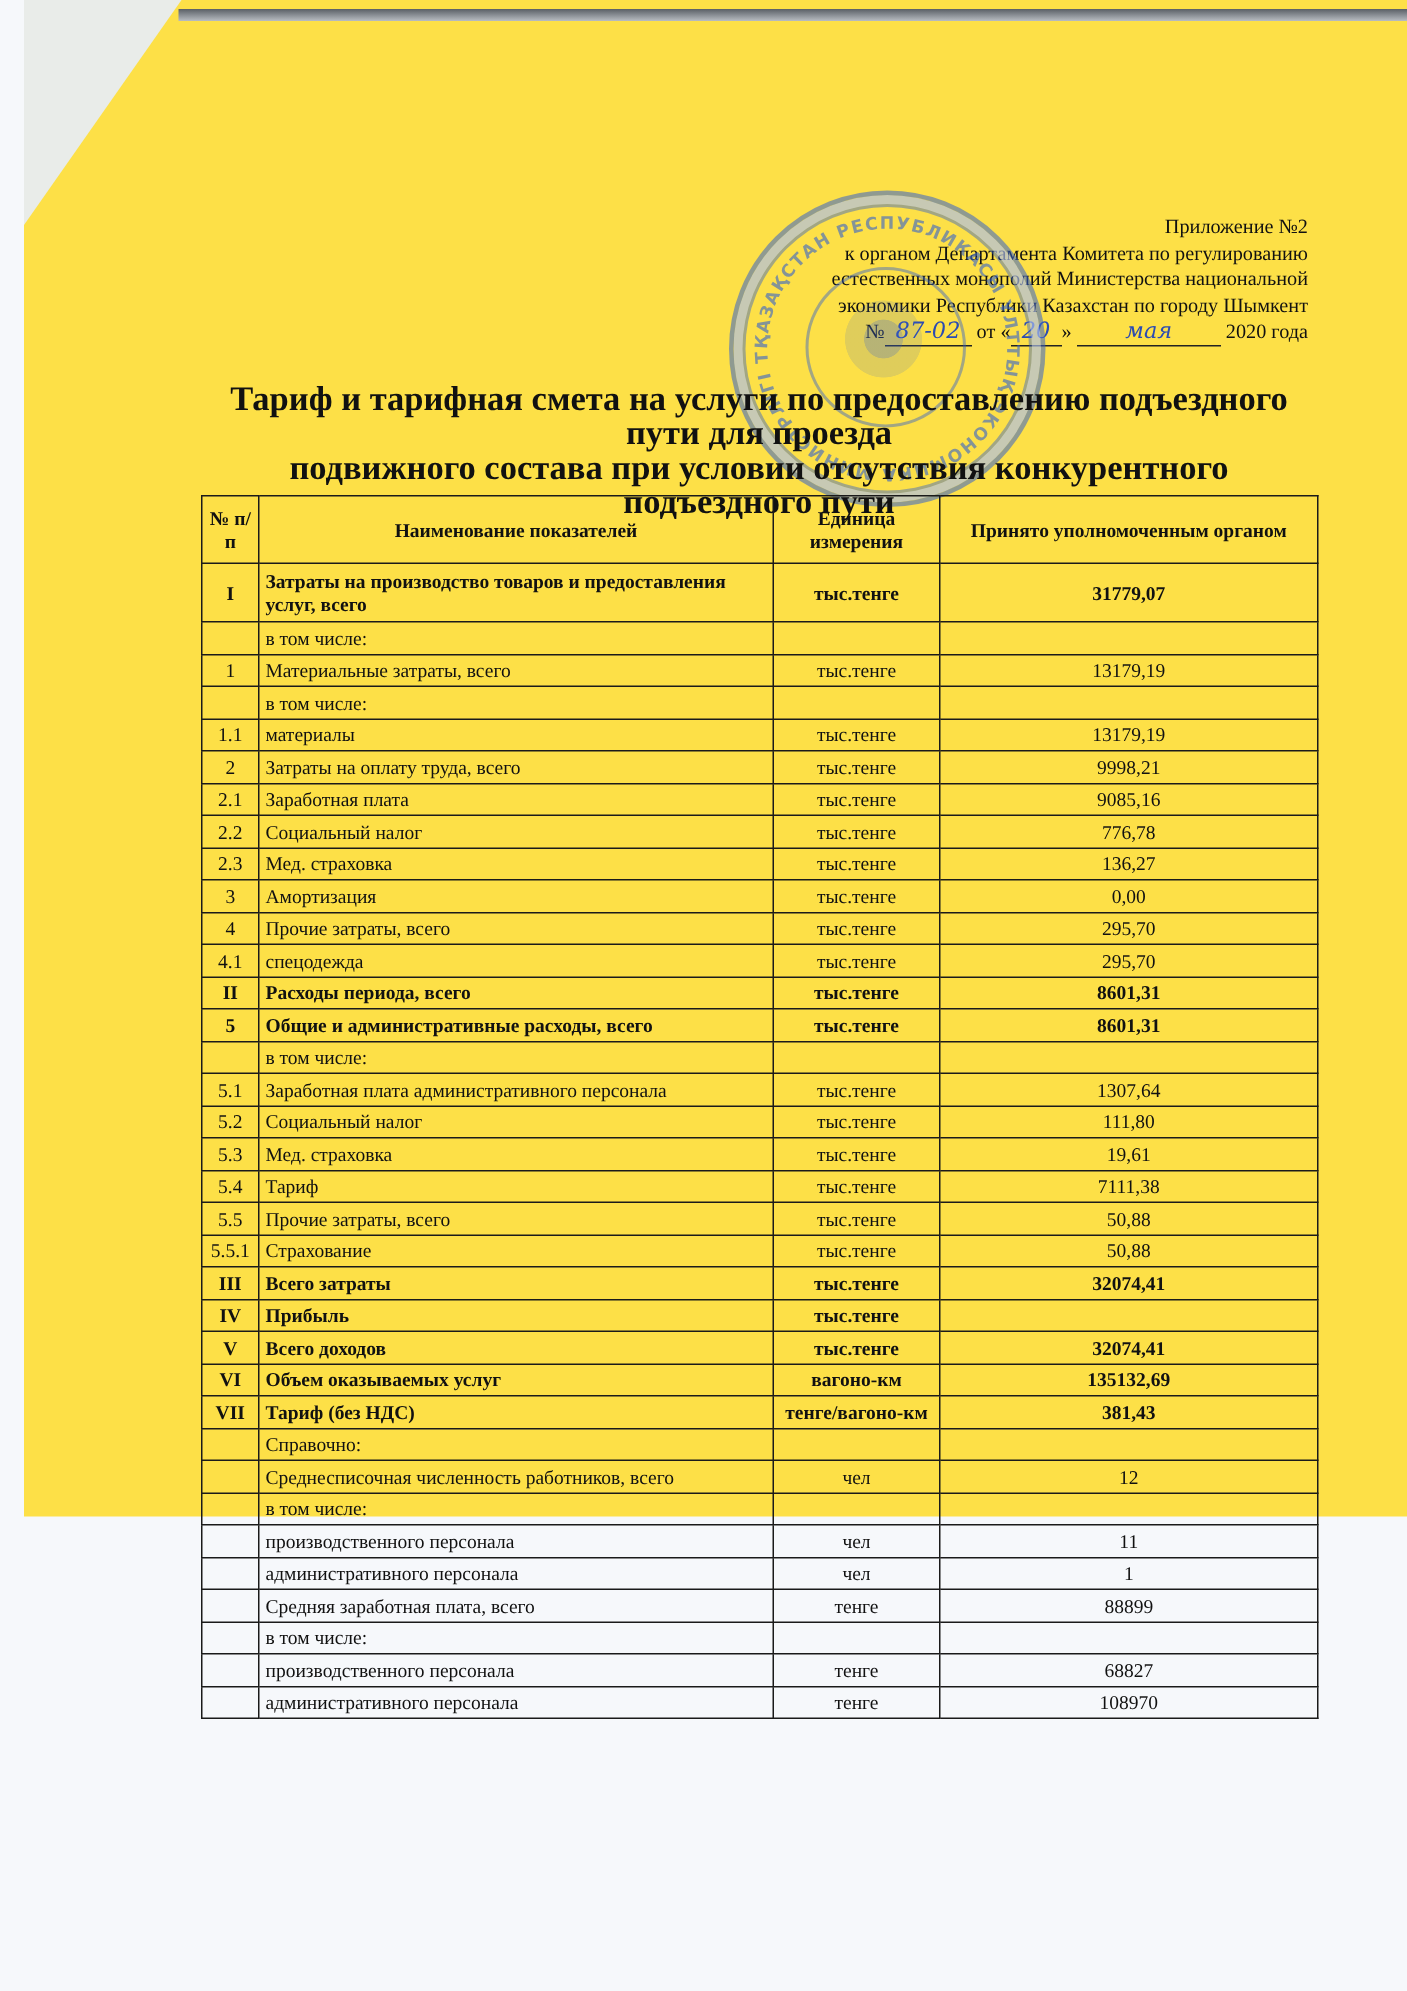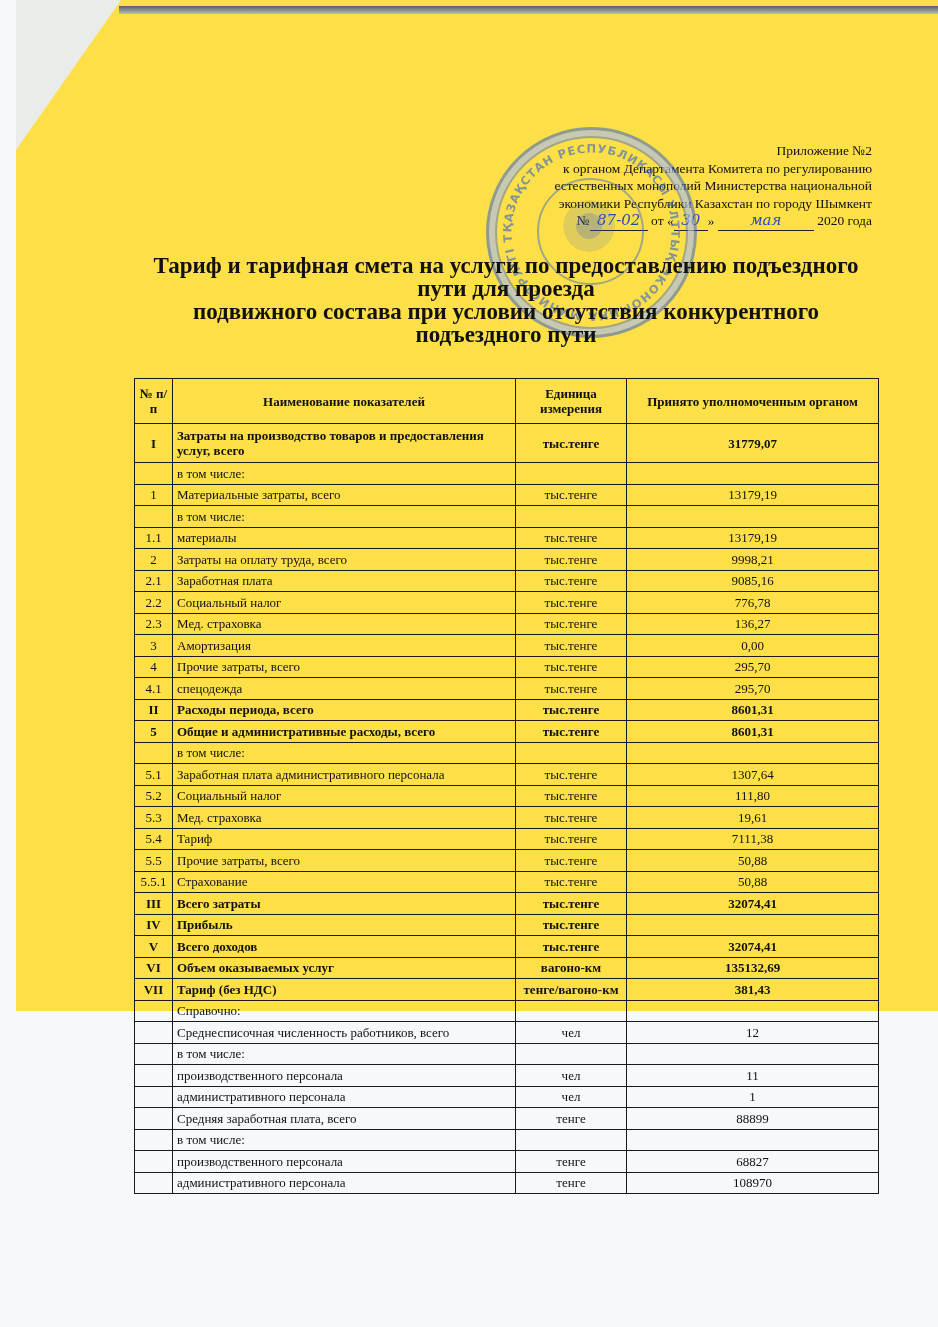--- a/index.html
+++ b/index.html
@@ -55,21 +55,20 @@
     .title {
       position: absolute; left: 120px; top: 254px; width: 740px;
       text-align: center; font-weight: bold; font-size: 23px; line-height: 23px;
     }
 
     
     table.smeta {
       position: absolute; left: 118px; top: 330px; width: 744px;
       border-collapse: collapse; table-layout: fixed;
       font-size: 13px;
-      margin-top: 48px;
     }
     table.smeta td, table.smeta th {
       border: 1.5px solid #1a1a1a; padding: 0 4px; vertical-align: middle;
       height: 20.5px; line-height: 15px;
     }
     table.smeta th { font-weight: bold; text-align: center; height: 44px; }
     table.smeta col.c1 { width: 38px; }
     table.smeta col.c2 { width: 343px; }
     table.smeta col.c3 { width: 111px; }
     table.smeta col.c4 { width: 252px; }
@@ -87,21 +86,21 @@
   <div class="corner-edge"></div>
 
   <div class="appendix">
     <span class="line">Приложение №2</span>
     <span class="line">к органом Департамента  Комитета по регулированию</span>
     <span class="line">естественных монополий Министерства национальной</span>
     <span class="line">экономики Республики Казахстан по городу Шымкент</span>
     <span class="line order-line">
       <span>№</span><span class="blank hand" style="width:58px">87-02</span>
       <span>от</span>
-      <span>«</span><span class="blank hand" style="width:34px">30</span><span>»</span>
+      <span>«</span><span class="blank hand" style="width:34px">20</span><span>»</span>
       <span class="blank hand" style="width:96px">мая</span>
       <span>2020 года</span>
     </span>
   </div>
 
   <div class="stamp">
     <svg width="205" height="205" viewBox="0 0 205 205">
       <defs>
         <path id="ringPath" d="M102.5,102.5 m-80,0 a80,80 0 1,1 160,0 a80,80 0 1,1 -160,0"></path>
       </defs>

